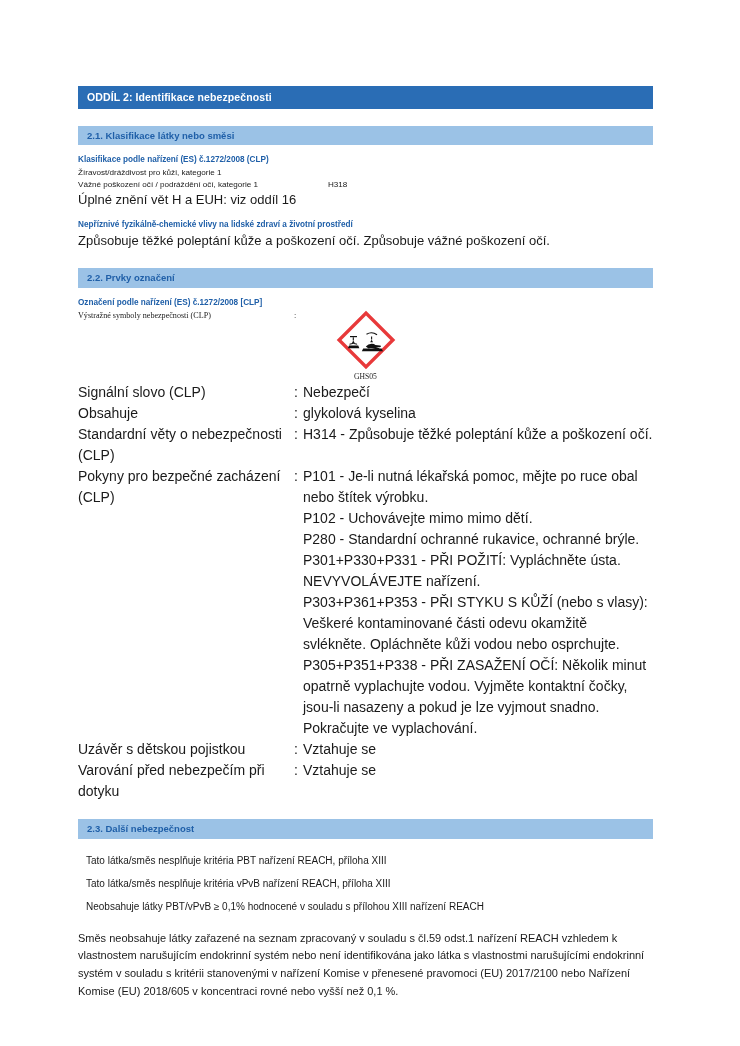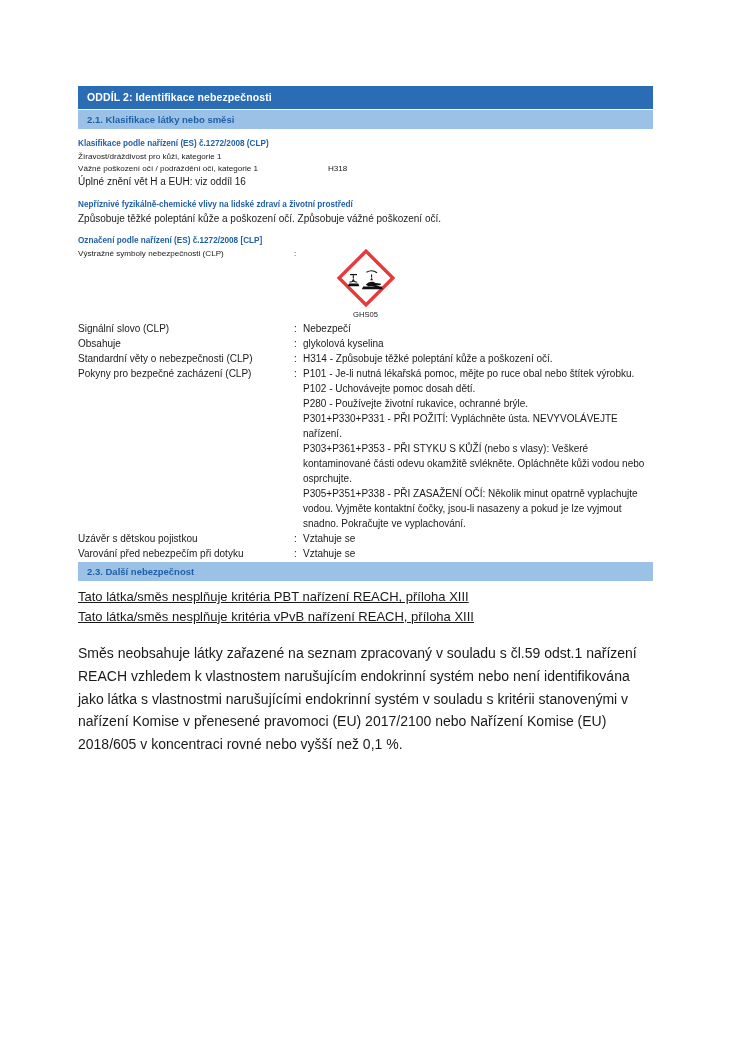--- a/index.html
+++ b/index.html
@@ -23,66 +23,66 @@
     padding:6px 8px 6px 9px;
     letter-spacing:.1px;
   }
   .subsection-bar{
     background:#9bc2e6;
     color:#1f5fa8;
     font-weight:bold;
     font-size:9.5px;
     line-height:1;
     padding:5px 24px 5px 9px;
-    margin-top:1px;
+    margin-top:17px;
   }
   .blue-head{
     color:#1f5fa8;
     font-weight:bold;
     font-size:8.2px;
     margin-top:9px;
     margin-bottom:2px;
     line-height:1.35;
   }
   .body-text{
-    font-size:10px;
+    font-size:13px;
     line-height:1.45;
     color:#1a1a1a;
   }
   .gap-sm{height:6px;}
 
   
   .cls-row{display:flex;font-size:8.1px;line-height:1.5;}
   .cls-name{width:250px;flex:0 0 250px;}
   .cls-code{flex:1;}
 
   
-  .lbl-row{display:flex;align-items:flex-start;font-size:10px;line-height:1.5;}
+  .lbl-row{display:flex;align-items:flex-start;font-size:14px;line-height:1.5;}
   .lbl-name{width:216px;flex:0 0 216px;}
   .lbl-colon{width:9px;flex:0 0 9px;}
   .lbl-val{flex:1;}
   .lbl-val .ln{display:block;}
 
   
-  .picto-row{display:flex;align-items:flex-start;font-size:8.1px;line-height:1.5;}
+  .picto-row{display:flex;align-items:flex-start;font-size:8.1px;line-height:1.5;font-family:Liberation Serif, serif;}
   .picto-wrap{
     flex:1;
     display:flex;
     flex-direction:column;
     align-items:center;
     width:125px;
     max-width:125px;
     margin-left:0;
   }
   .picto-box{width:60px;height:60px;position:relative;}
   .picto-cap{font-size:7.6px;color:#1a1a1a;margin-top:1px;text-align:center;}
 
-  .para{font-size:13px;line-height:1.5;margin:0;text-decoration:underline;}
+  .para{font-size:10px;line-height:1.5;margin:8px;}
   .para + .para{margin-top:0;}
-  .tail-para{font-size:14px;line-height:1.62;margin-top:16px;}
+  .tail-para{font-size:11px;line-height:1.62;margin-top:16px;}
 </style>
 </head>
 <body>
 
 <div class="page">
   <div class="sheet">
 
     <div class="section-bar">ODDÍL 2: Identifikace nebezpečnosti</div>
 
     <div class="subsection-bar">2.1. Klasifikace látky nebo směsi</div>
@@ -96,20 +96,21 @@
       <div class="cls-row">
         <div class="cls-name">Vážné poškození očí / podráždění očí, kategorie 1</div>
         <div class="cls-code">H318</div>
       </div>
       <div class="body-text">Úplné znění vět H a EUH: viz oddíl 16</div>
     </div>
 
     <div class="blue-head">Nepříznivé fyzikálně-chemické vlivy na lidské zdraví a životní prostředí</div>
     <div class="body-text">Způsobuje těžké poleptání kůže a poškození očí. Způsobuje vážné poškození očí.</div>
 
+    <div class="subsection-bar">2.2. Prvky označení</div>
 
     <div class="blue-head">Označení podle nařízení (ES) č.1272/2008 [CLP]</div>
 
     <div class="picto-row">
       <div class="lbl-name">Výstražné symboly nebezpečnosti (CLP)</div>
       <div class="lbl-colon">:</div>
       <div class="picto-wrap">
         <div class="picto-box">
           <svg width="60" height="60" viewBox="0 0 60 60" aria-hidden="true">
             <g>
@@ -157,22 +158,22 @@
         <div class="lbl-val">
           <span class="ln">H314 - Způsobuje těžké poleptání kůže a poškození očí.</span>
         </div>
       </div>
 
       <div class="lbl-row">
         <div class="lbl-name">Pokyny pro bezpečné zacházení (CLP)</div>
         <div class="lbl-colon">:</div>
         <div class="lbl-val">
           <span class="ln">P101 - Je-li nutná lékařská pomoc, mějte po ruce obal nebo štítek výrobku.</span>
-          <span class="ln">P102 - Uchovávejte pomoc dosah dětí.</span>
-          <span class="ln">P280 - Používejte životní rukavice, ochranné brýle.</span>
+          <span class="ln">P102 - Uchovávejte mimo mimo dětí.</span>
+          <span class="ln">P280 - Standardní ochranné rukavice, ochranné brýle.</span>
           <span class="ln">P301+P330+P331 - PŘI POŽITÍ: Vypláchněte ústa. NEVYVOLÁVEJTE nařízení.</span>
           <span class="ln">P303+P361+P353 - PŘI STYKU S KŮŽÍ (nebo s vlasy): Veškeré kontaminované části odevu okamžitě svlékněte. Opláchněte kůži vodou nebo osprchujte.</span>
           <span class="ln">P305+P351+P338 - PŘI ZASAŽENÍ OČÍ: Několik minut opatrně vyplachujte vodou. Vyjměte kontaktní čočky, jsou-li nasazeny a pokud je lze vyjmout snadno. Pokračujte ve vyplachování.</span>
         </div>
       </div>
 
       <div class="lbl-row">
         <div class="lbl-name">Uzávěr s dětskou pojistkou</div>
         <div class="lbl-colon">:</div>
         <div class="lbl-val">
@@ -190,18 +191,19 @@
 
     </div>
 
     <div class="subsection-bar">2.3. Další nebezpečnost</div>
 
     <div class="gap-sm"></div>
 
     <div>
       <p class="para">Tato látka/směs nesplňuje kritéria PBT nařízení REACH, příloha XIII</p>
       <p class="para">Tato látka/směs nesplňuje kritéria vPvB nařízení REACH, příloha XIII</p>
+      <p class="para">Neobsahuje látky PBT/vPvB ≥ 0,1% hodnocené v souladu s přílohou XIII nařízení REACH</p>
     </div>
 
     <p class="tail-para">Směs neobsahuje látky zařazené na seznam zpracovaný v souladu s čl.59 odst.1 nařízení REACH vzhledem k vlastnostem narušujícím endokrinní systém nebo není identifikována jako látka s vlastnostmi narušujícími endokrinní systém v souladu s kritérii stanovenými v nařízení Komise v přenesené pravomoci (EU) 2017/2100 nebo Nařízení Komise (EU) 2018/605 v koncentraci rovné nebo vyšší než 0,1 %.</p>
 
   </div>
 </div>
 
 </body></html>

